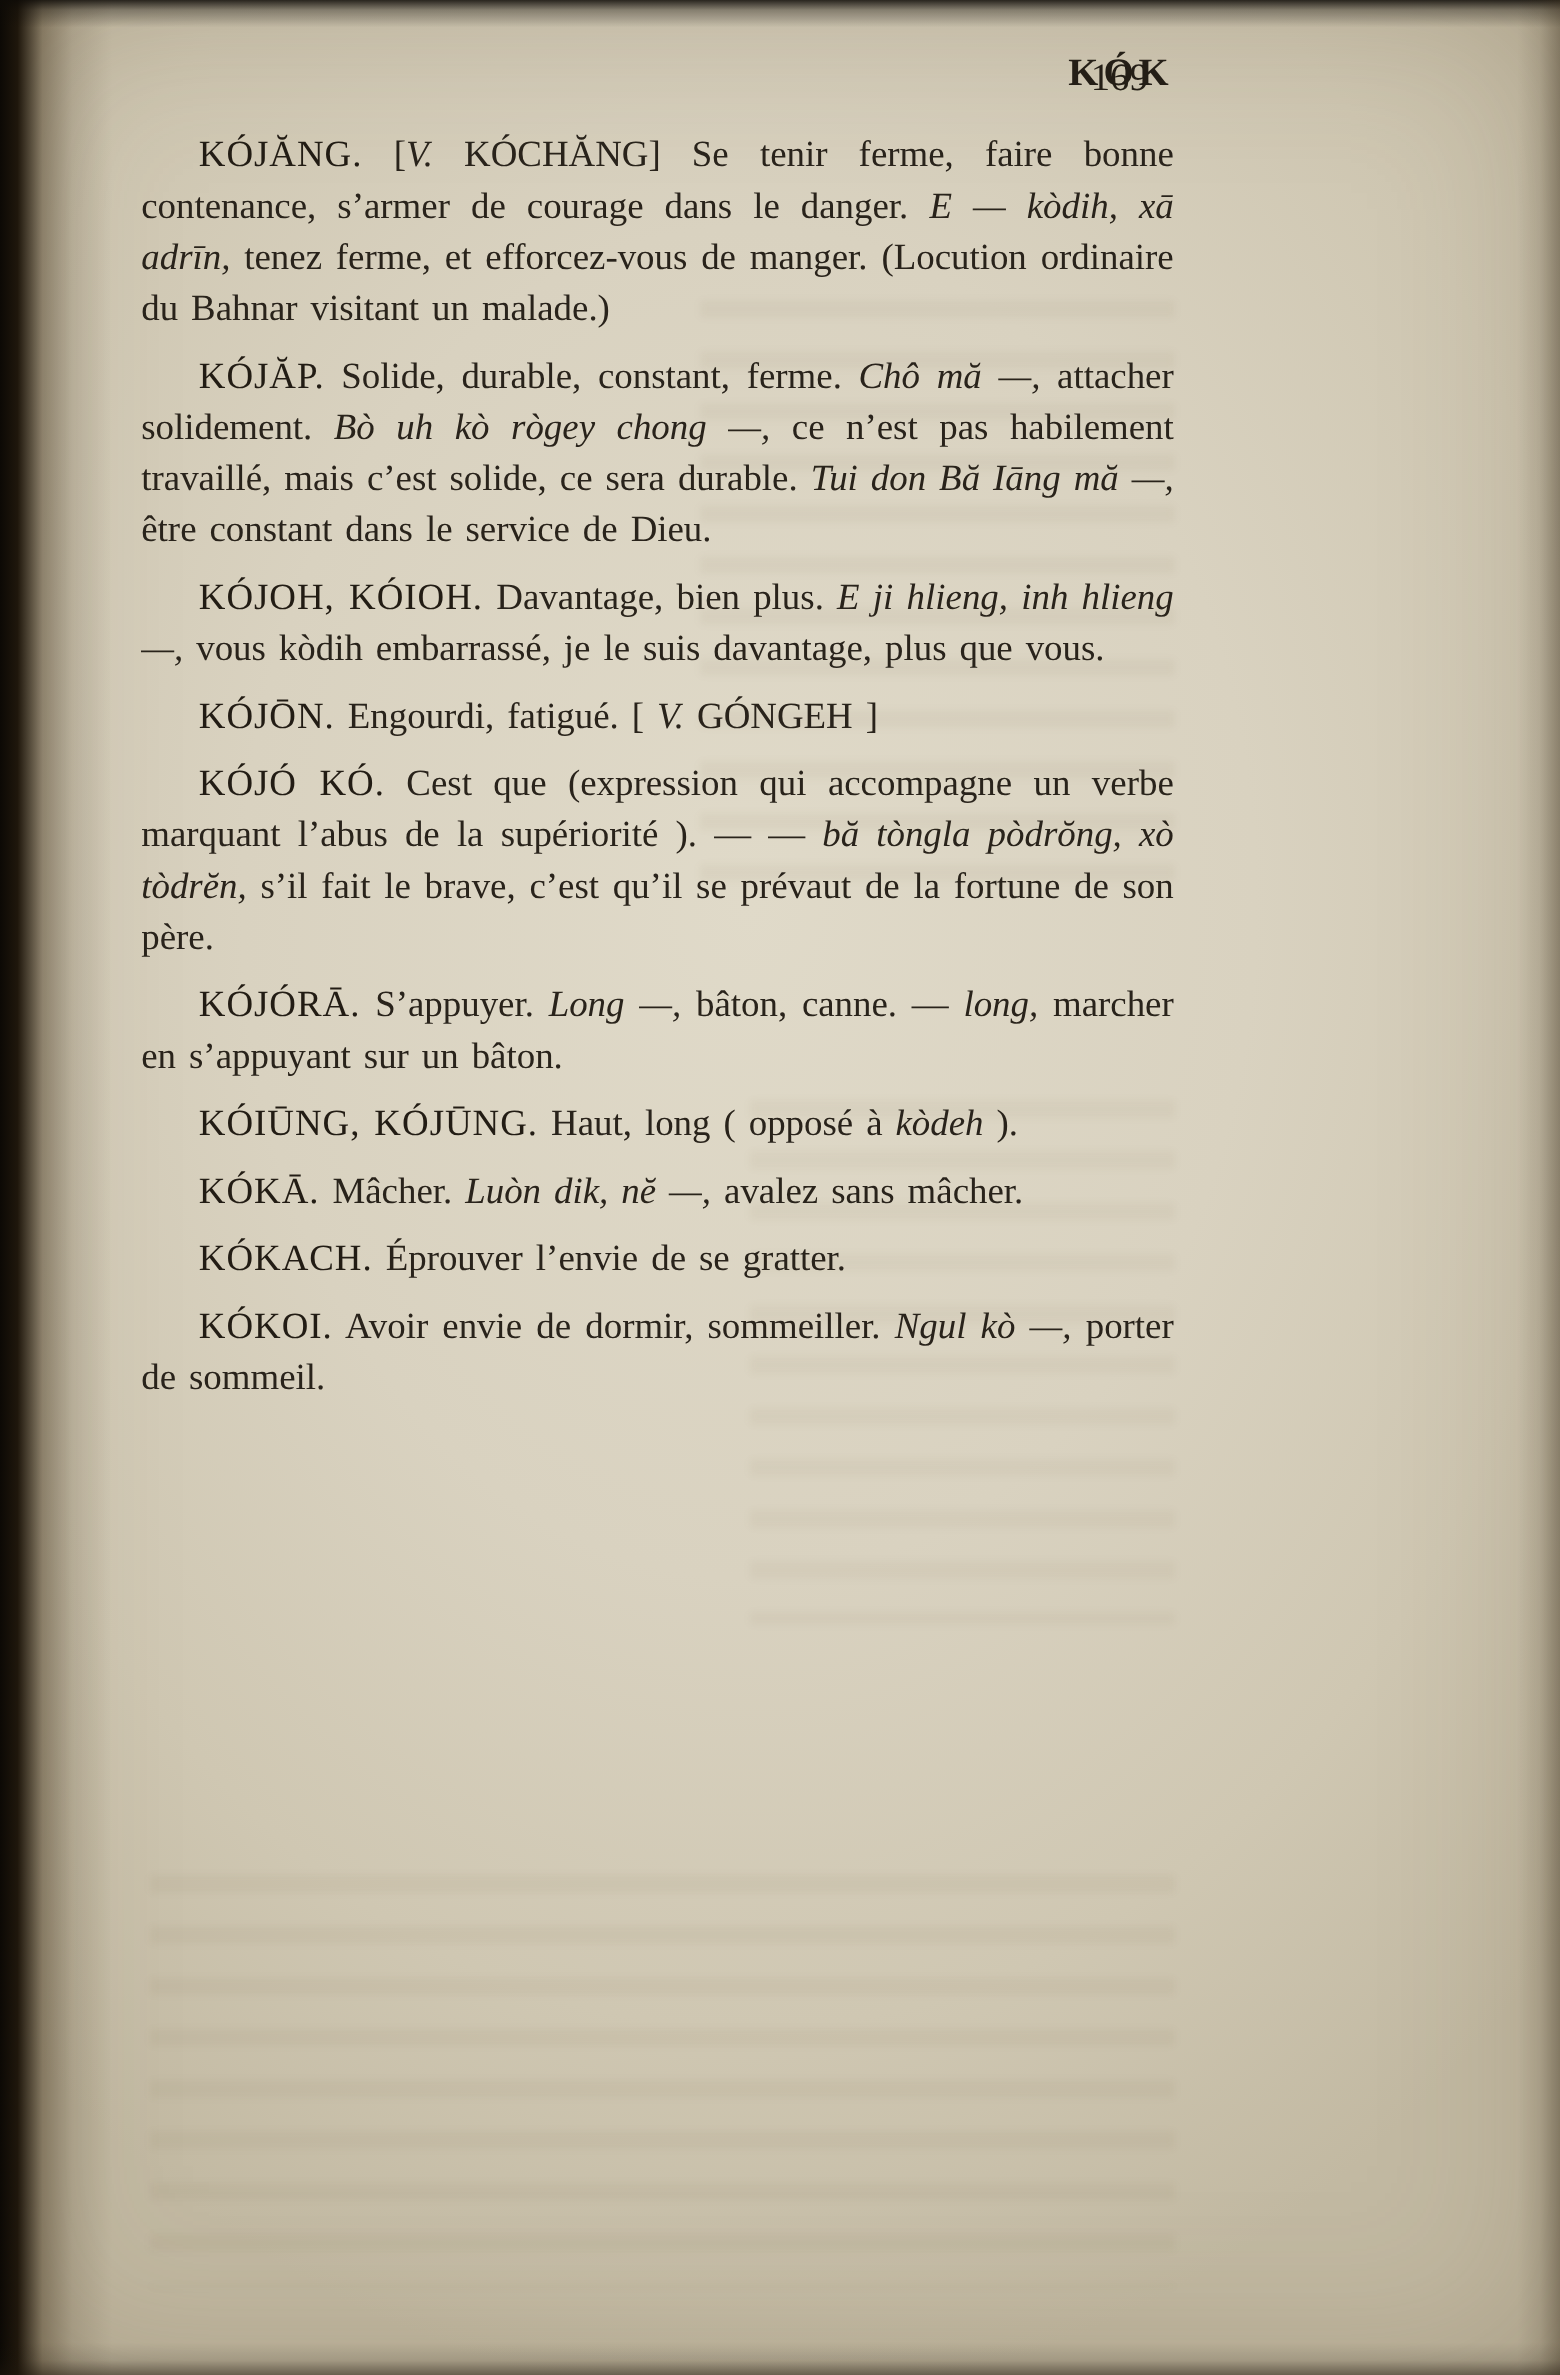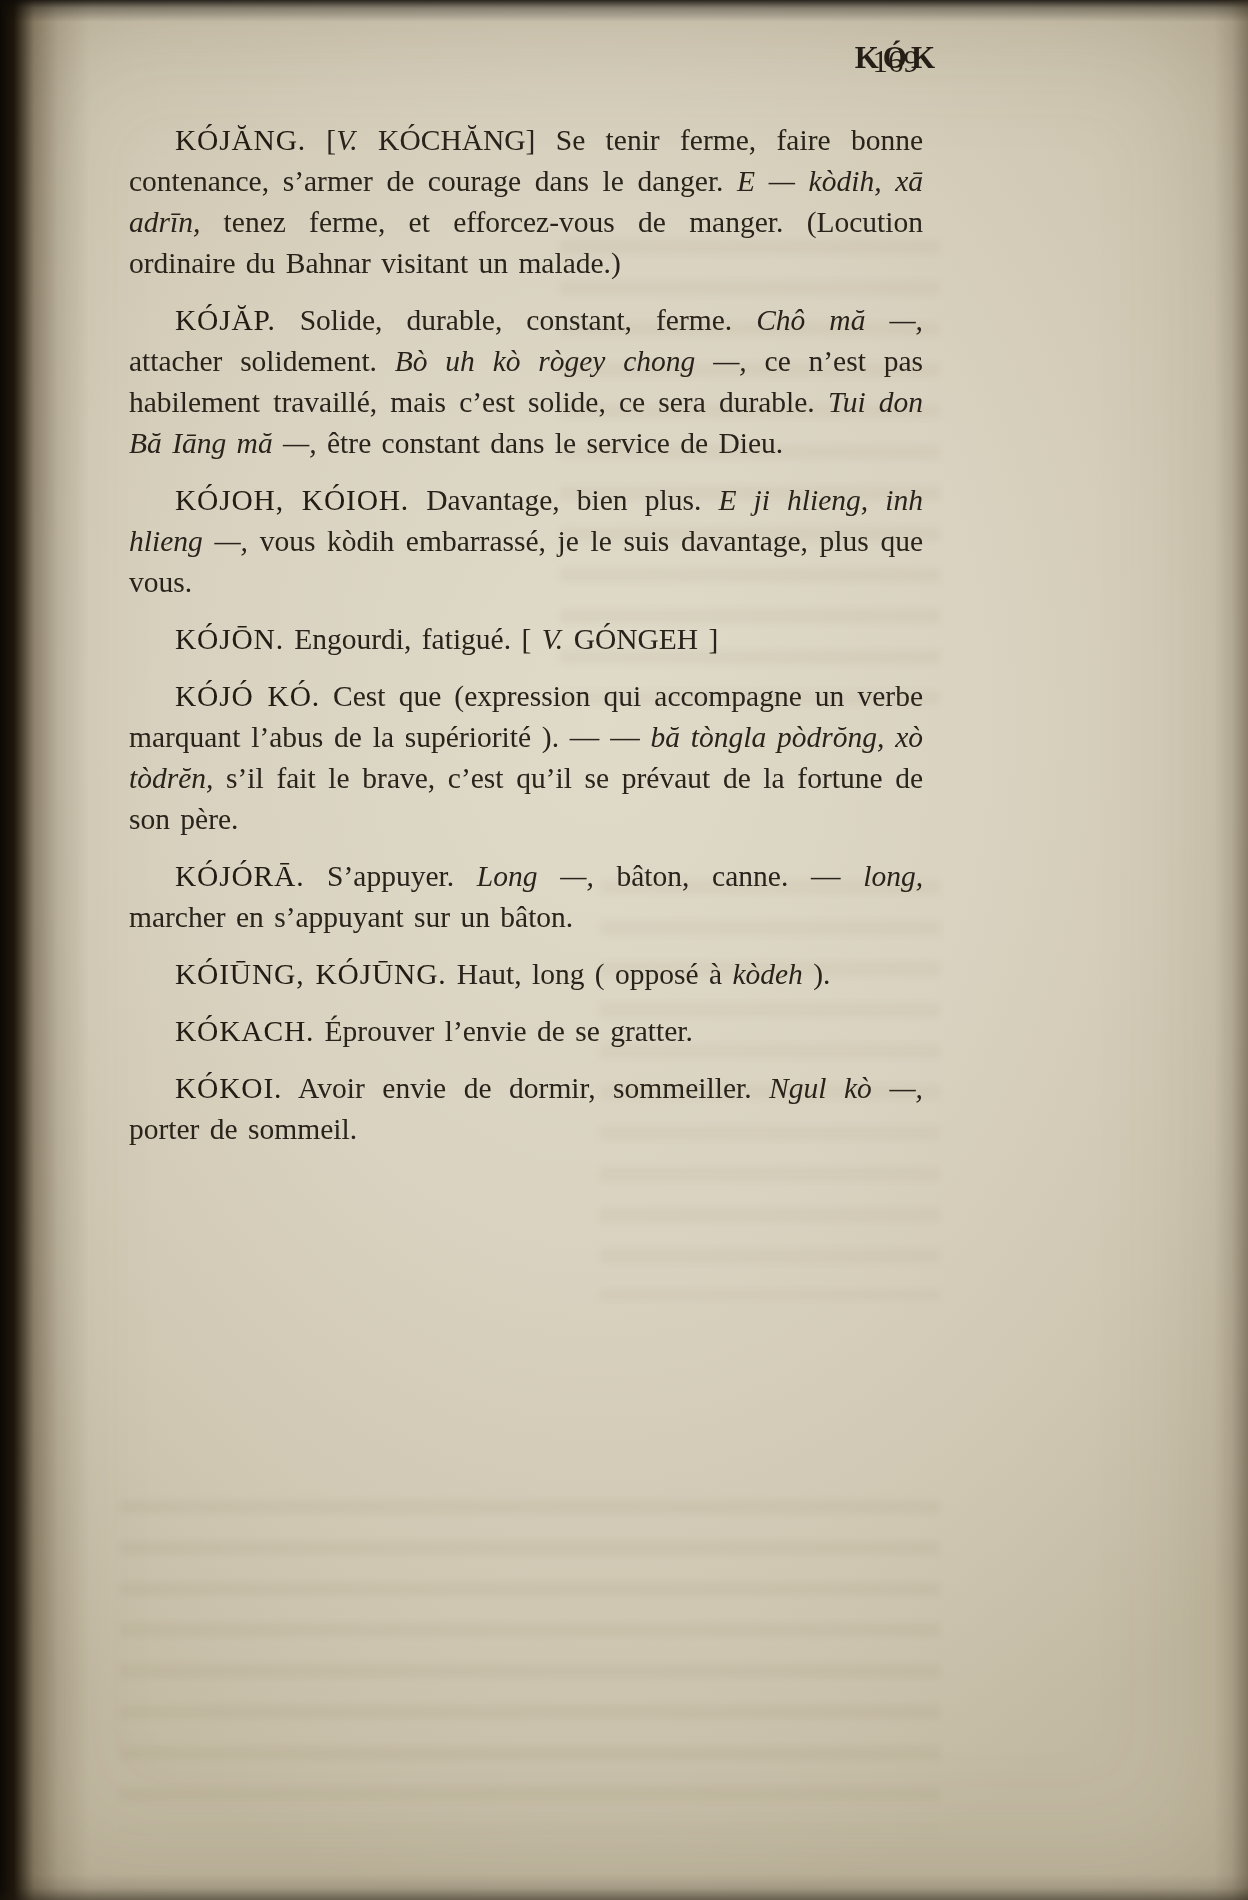--- a/index.html
+++ b/index.html
@@ -68,21 +68,21 @@
   }
 
   .text-block {
     position: absolute;
     left: 113px; top: 104px; width: 826px;
     font-size: 29.5px;
     line-height: 41px;
     word-spacing: 3px;
   }
   .entry {
-    margin: 16px;
+    margin: 0;
     text-indent: 46px;
     text-align: justify;
   }
   .entry + .entry { margin-top: 13px; }
   .run-head {
     letter-spacing: 0.8px;
     color: #221c14;
   }
   .run-i { font-style: italic; }
   .run-n { }
@@ -102,20 +102,21 @@
   </header>
 
   <main class="text-block" id="entries">
       <p class="entry"><span class="run-head">KÓJĂNG.</span><span class="run-n"> [</span><span class="run-i">V.</span><span class="run-n"> KÓCHĂNG] Se tenir ferme, faire bonne contenance, s’armer de courage dans le danger. </span><span class="run-i">E — kòdih, xā adrīn,</span><span class="run-n"> tenez ferme, et efforcez-vous de manger. (Locution ordinaire du Bahnar visitant un malade.)</span></p>
       <p class="entry"><span class="run-head">KÓJĂP.</span><span class="run-n"> Solide, durable, constant, ferme. </span><span class="run-i">Chô mă —,</span><span class="run-n"> attacher solidement. </span><span class="run-i">Bò uh kò rògey chong —,</span><span class="run-n"> ce n’est pas habilement travaillé, mais c’est solide, ce sera durable. </span><span class="run-i">Tui don Bă Iāng mă —,</span><span class="run-n"> être constant dans le service de Dieu.</span></p>
       <p class="entry"><span class="run-head">KÓJOH, KÓIOH.</span><span class="run-n"> Davantage, bien plus. </span><span class="run-i">E ji hlieng, inh hlieng —,</span><span class="run-n"> vous kòdih embarrassé, je le suis davantage, plus que vous.</span></p>
       <p class="entry"><span class="run-head">KÓJŌN.</span><span class="run-n"> Engourdi, fatigué. [ </span><span class="run-i">V.</span><span class="run-n"> GÓNGEH ]</span></p>
       <p class="entry"><span class="run-head">KÓJÓ KÓ.</span><span class="run-n"> Cest que (expression qui accompagne un verbe marquant l’abus de la supériorité ). — — </span><span class="run-i">bă tòngla pòdrŏng, xò tòdrĕn,</span><span class="run-n"> s’il fait le brave, c’est qu’il se prévaut de la fortune de son père.</span></p>
       <p class="entry"><span class="run-head">KÓJÓRĀ.</span><span class="run-n"> S’appuyer. </span><span class="run-i">Long —,</span><span class="run-n"> bâton, canne. — </span><span class="run-i">long,</span><span class="run-n"> marcher en s’appuyant sur un bâton.</span></p>
       <p class="entry"><span class="run-head">KÓIŪNG, KÓJŪNG.</span><span class="run-n"> Haut, long ( opposé à </span><span class="run-i">kòdeh</span><span class="run-n"> ).</span></p>
+      <p class="entry"><span class="run-head">KÓKĀ.</span><span class="run-n"> Mâcher. </span><span class="run-i">Luòn dik, nĕ —,</span><span class="run-n"> avalez sans mâcher.</span></p>
       <p class="entry"><span class="run-head">KÓKACH.</span><span class="run-n"> Éprouver l’envie de se gratter.</span></p>
       <p class="entry"><span class="run-head">KÓKOI.</span><span class="run-n"> Avoir envie de dormir, sommeiller. </span><span class="run-i">Ngul kò —,</span><span class="run-n"> porter de sommeil.</span></p>
     </main>
 
   <div class="edge-left"></div>
   <div class="edge-top"></div>
   <div class="edge-right"></div>
   <div class="edge-bottom"></div>
 </div>
 

